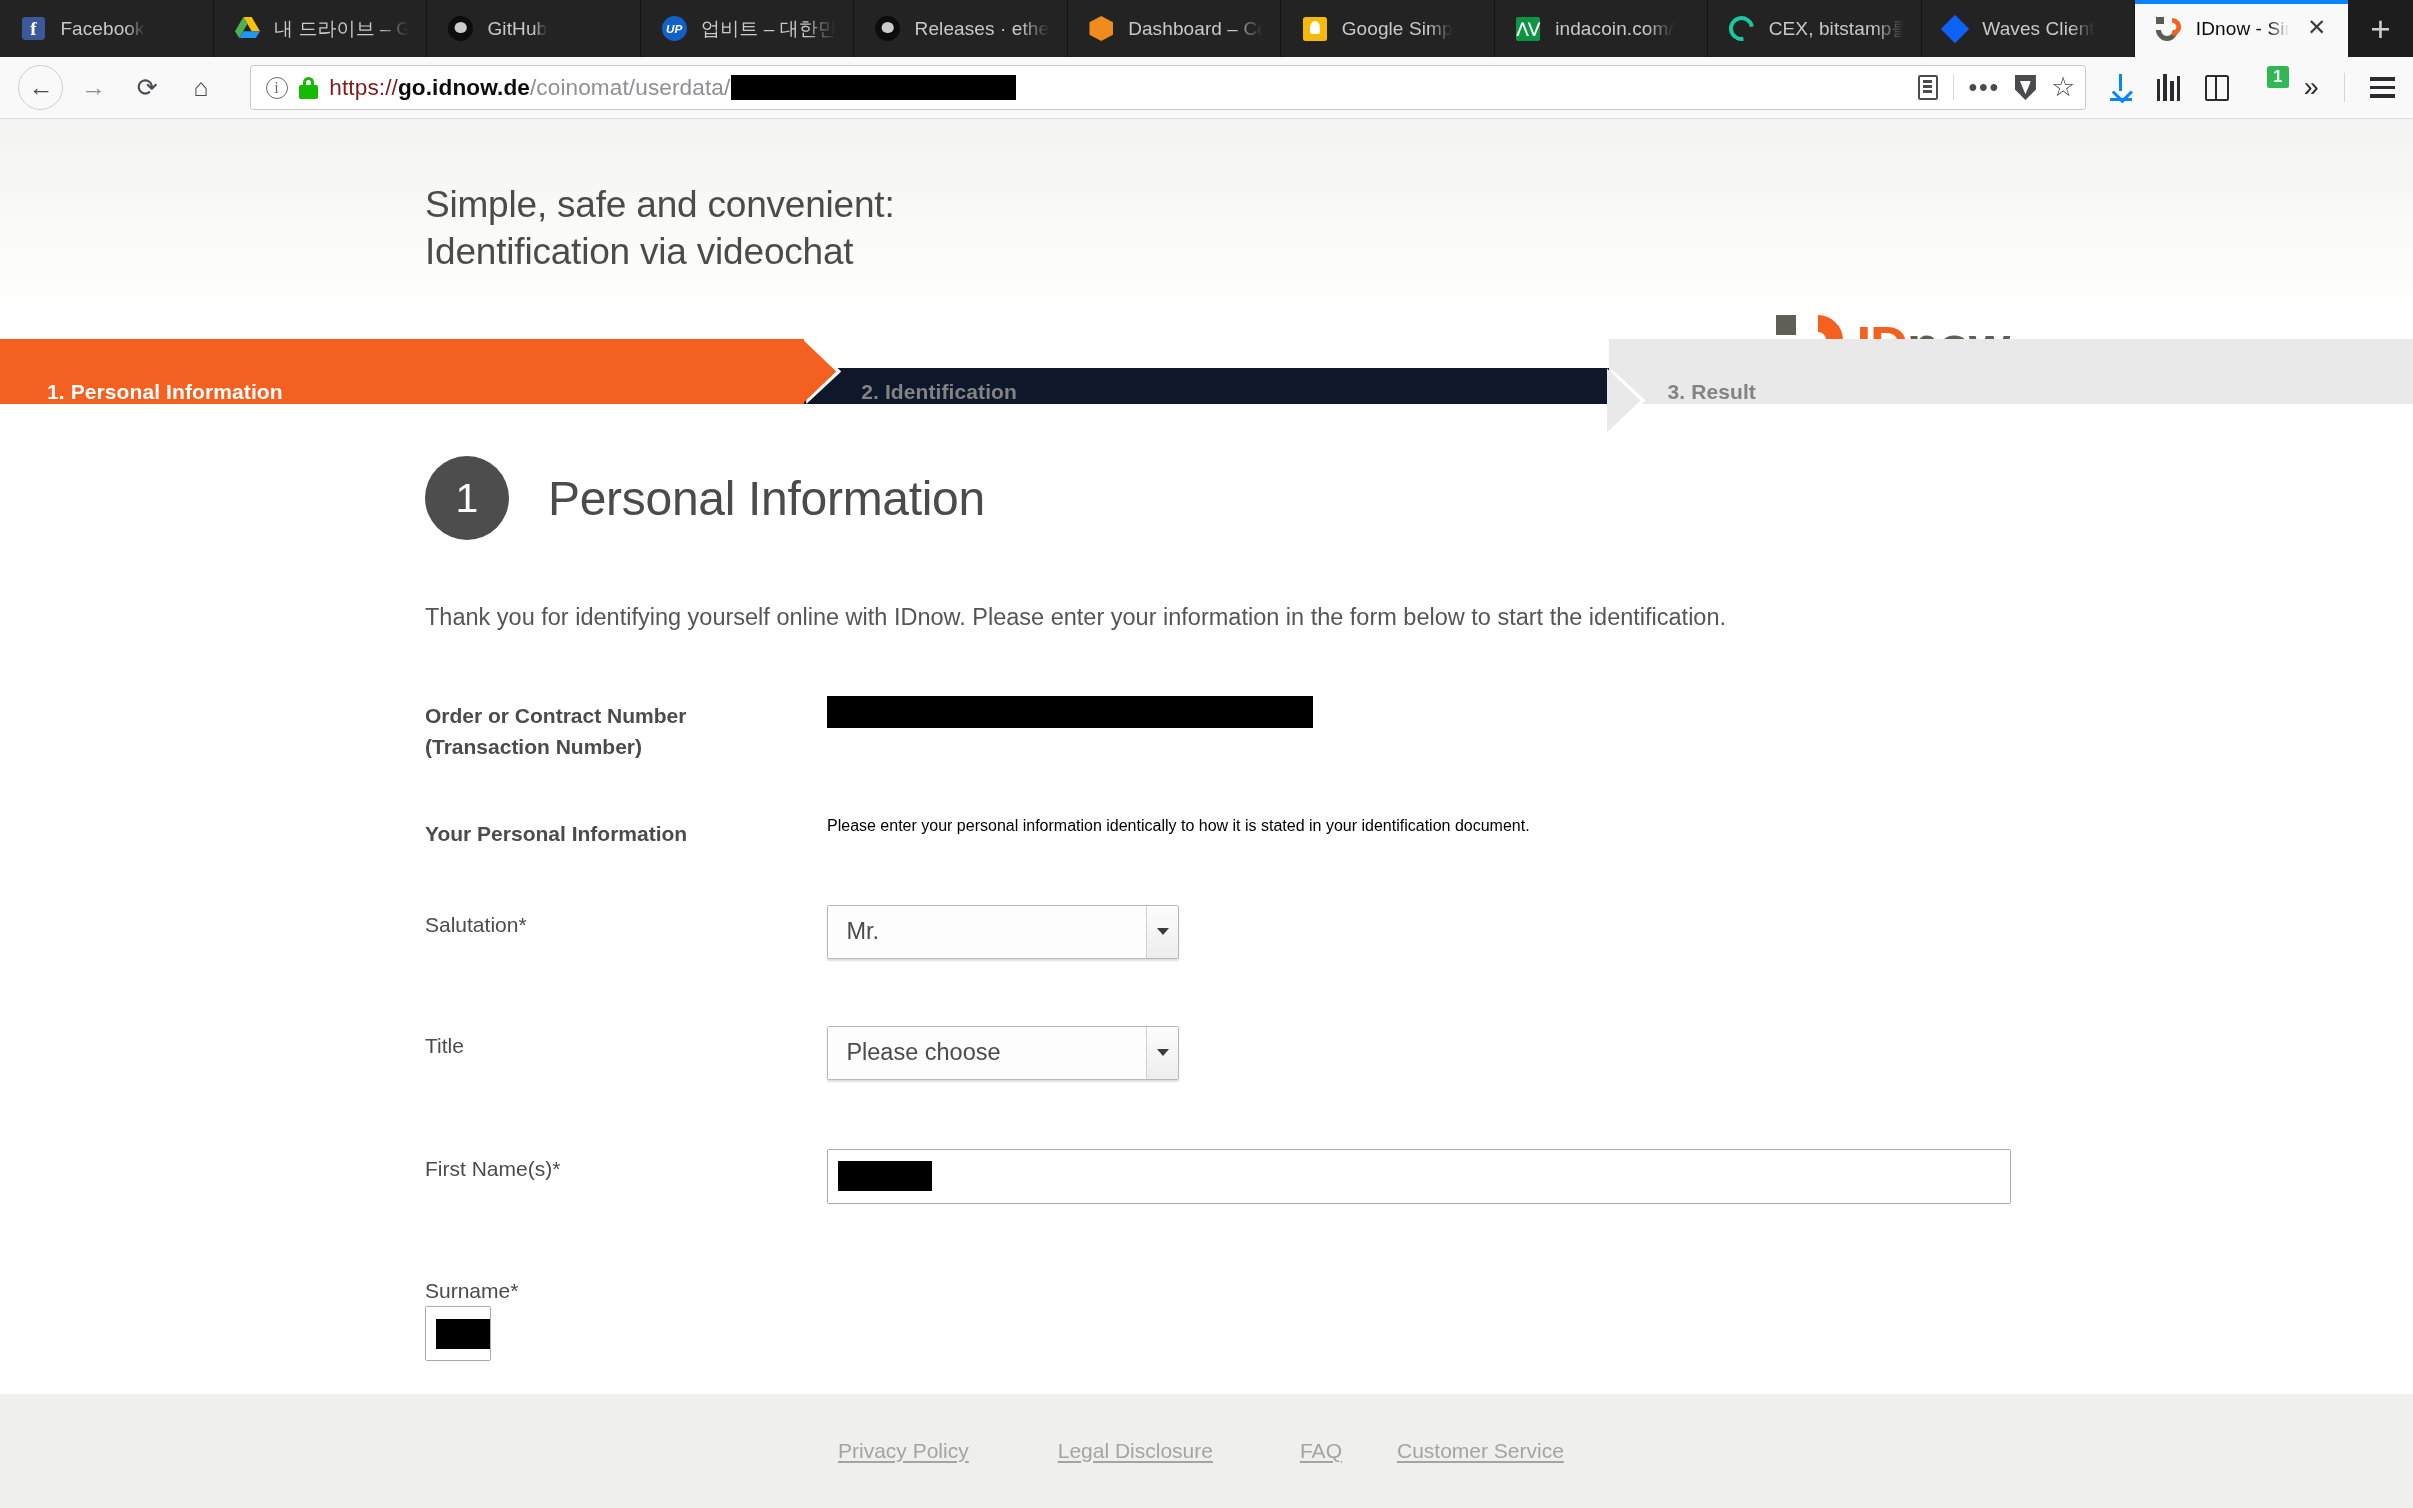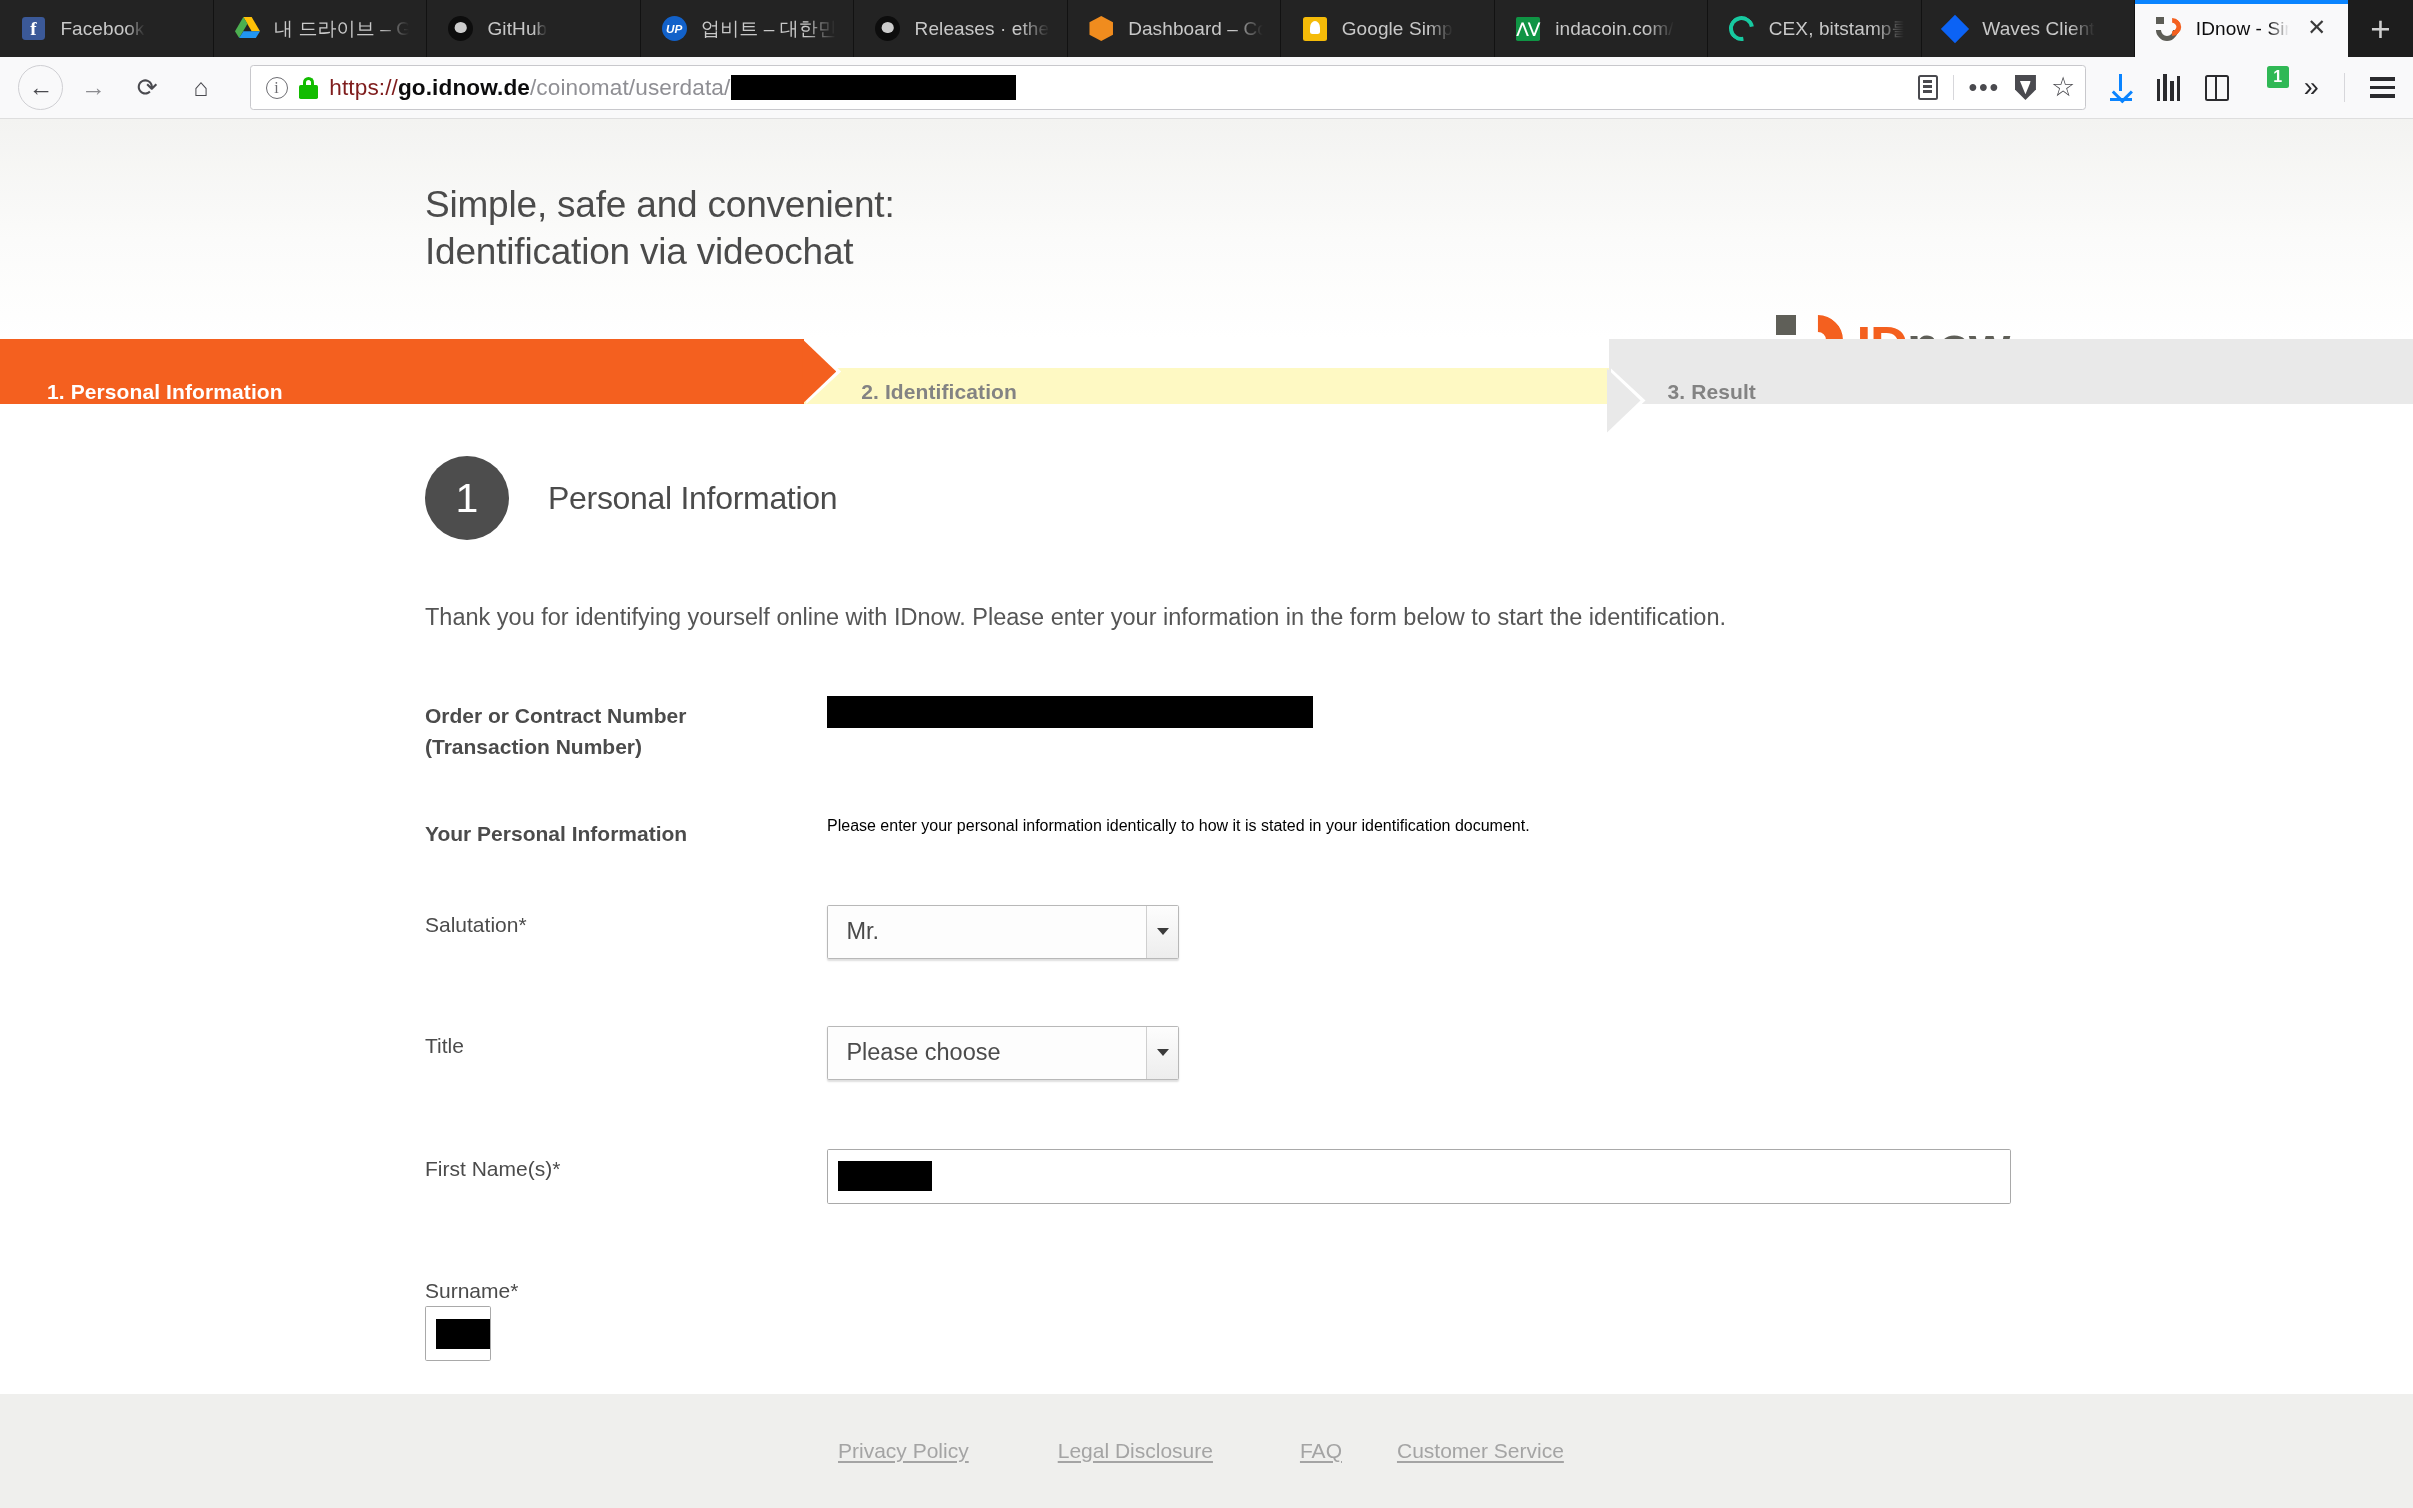--- a/index.html
+++ b/index.html
@@ -213,21 +213,21 @@
   .logo-word .id { color: #f4601f; }
   .logo-word .now { color: #5f5f58; }
 
   
   .steps { display: flex; height: 65px; width: 100%; }
   .step {
     position: relative; display: flex; align-items: flex-end;
     font-size: 21px; font-weight: bold; letter-spacing: 0.1px;
   }
   .step-1 { background: #f4601f; color: #ffffff; width: 33.33%; padding-left: 47px; }
-  .step-2 { background: #fef9c3; color: #838383; width: 33.33%; padding-left: 57px; margin-top: 29px; }
+  .step-2 { background: #0f172a; color: #838383; width: 33.33%; padding-left: 57px; margin-top: 29px; }
   .step-3 { background: #e9e9e9; color: #838383; width: 33.34%; padding-left: 59px; }
   .step-1::after, .step-2::after {
      content: ""; position: absolute; right: -32px; top: 0; z-index: 3;
      width: 34px; height: 65px;
      clip-path: polygon(0 0, 100% 50%, 0 100%);
   }
   .step-1::after { background: #f4601f; }
   .step-2::after { background: #e9e9e9; }
   .step-1::before, .step-2::before {
      content: ""; position: absolute; right: -37px; top: 0; z-index: 2;
@@ -238,21 +238,21 @@
   
   .main { padding: 0; background: #fff; }
   .content { width: 2413px; padding-left: 425px; padding-right: 402px; }
 
   .title-row { display: flex; align-items: center; gap: 39px; padding-top: 52px; }
   .title-badge {
     width: 84px; height: 84px; border-radius: 50%; background: #4d4d4d;
     color: #fff; font-size: 41px; display:flex; align-items:center; justify-content:center;
     line-height: 1; flex: none;
   }
-  .title-text { font-size: 32px; color: #4b4b4b; font-weight: normal; letter-spacing: -0.3px; }
+  .title-text { font-size: 48px; color: #4b4b4b; font-weight: normal; letter-spacing: -0.3px; }
 
   .intro {
     margin-top: 60px;
     font-size: 23.5px; color: #555555; line-height: 1.45;
   }
 
   .form { margin-top: 62px; }
   .frow { display: flex; align-items: flex-start; min-height: 44px; }
   .frow + .frow { margin-top: 0; }
   .flabel {

